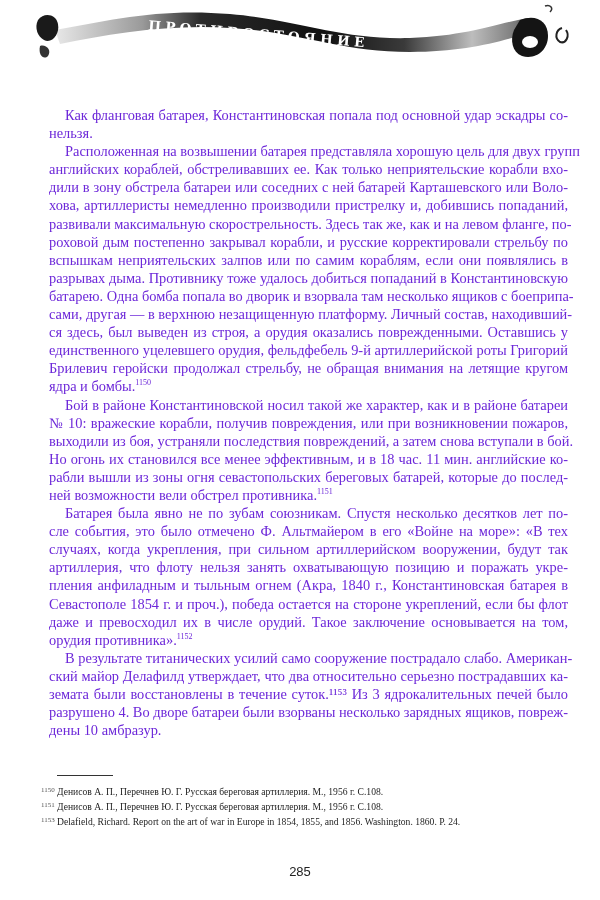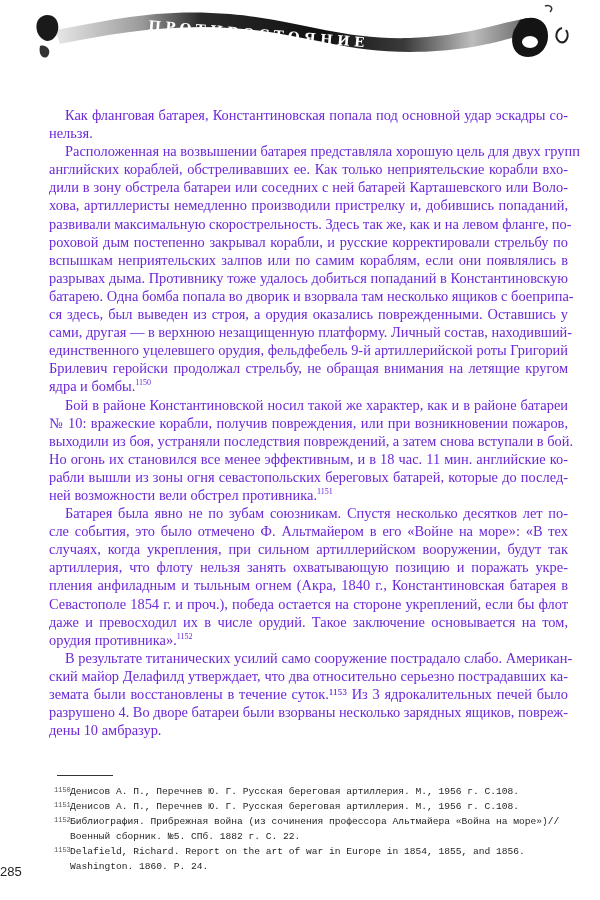--- a/index.html
+++ b/index.html
@@ -21,30 +21,30 @@
   }
   .body-text p { margin: 0; text-indent: 16px; }
   .body-text .ln { display: block; text-align: justify; text-align-last: justify; white-space: nowrap; }
   .body-text .ln.last { text-align-last: left; }
   .body-text .ln.first { padding-left: 16px; }
   sup { font-size: 8px; line-height: 0; vertical-align: 6px; }
 
   .fn-rule { position: absolute; left: 57px; top: 775px; width: 56px; height: 1px; background: #333; }
 
   .footnotes {
-    position: absolute; left: 54px; top: 784px; width: 520px;
-    font-family: Liberation Mono, monospace; font-size: 9.6px; line-height: 15px;
+    position: absolute; left: 41px; top: 784px; width: 520px;
+    font-family: Liberation Serif, serif; font-size: 9.6px; line-height: 15px;
     color: #1e1e1e;
   }
   .fn { display: flex; }
   .fn .num { width: 16px; flex: 0 0 16px; font-size: 7px; color: #555; vertical-align: top; line-height: 12px; }
   .fn .txt { flex: 1; }
 
   .page-number {
-    position: absolute; left: 0; top: 864px; width: 600px; 
+    position: absolute; left: 0; top: 864px; width: 600px; text-align: center;
     font-family: "Liberation Sans", sans-serif; font-size: 13px; color: #222;
   }
 </style>
 </head>
 <body>
 
 <div class="banner">
   <svg width="600" height="62" viewBox="0 0 600 62">
     <defs>
       <linearGradient id="rib" x1="0" y1="0" x2="1" y2="0">
@@ -77,22 +77,22 @@
   <p>
     <span class="ln first">Расположенная на возвышении батарея представляла хорошую цель для двух групп</span>
     <span class="ln">английских кораблей, обстреливавших ее. Как только неприятельские корабли вхо-</span>
     <span class="ln">дили в зону обстрела батареи или соседних с ней батарей Карташевского или Воло-</span>
     <span class="ln">хова, артиллеристы немедленно производили пристрелку и, добившись попаданий,</span>
     <span class="ln">развивали максимальную скорострельность. Здесь так же, как и на левом фланге, по-</span>
     <span class="ln">роховой дым постепенно закрывал корабли, и русские корректировали стрельбу по</span>
     <span class="ln">вспышкам неприятельских залпов или по самим кораблям, если они появлялись в</span>
     <span class="ln">разрывах дыма. Противнику тоже удалось добиться попаданий в Константиновскую</span>
     <span class="ln">батарею. Одна бомба попала во дворик и взорвала там несколько ящиков с боеприпа-</span>
+    <span class="ln">сами, другая — в верхнюю незащищенную платформу. Личный состав, находивший-</span>
     <span class="ln">ся здесь, был выведен из строя, а орудия оказались поврежденными. Оставшись у</span>
-    <span class="ln">сами, другая — в верхнюю незащищенную платформу. Личный состав, находивший-</span>
     <span class="ln">единственного уцелевшего орудия, фельдфебель 9-й артиллерийской роты Григорий</span>
     <span class="ln">Брилевич геройски продолжал стрельбу, не обращая внимания на летящие кругом</span>
     <span class="ln last"><span>ядра и бомбы.</span><sup>1150</sup></span>
   </p>
   <p>
     <span class="ln first">Бой в районе Константиновской носил такой же характер, как и в районе батареи</span>
     <span class="ln">№ 10: вражеские корабли, получив повреждения, или при возникновении пожаров,</span>
     <span class="ln">выходили из боя, устраняли последствия повреждений, а затем снова вступали в бой.</span>
     <span class="ln">Но огонь их становился все менее эффективным, и в 18 час. 11 мин. английские ко-</span>
     <span class="ln">рабли вышли из зоны огня севастопольских береговых батарей, которые до послед-</span>
@@ -122,22 +122,18 @@
 <div class="footnotes">
   <div class="fn">
     <span class="num">1150</span>
     <span class="txt">Денисов А. П., Перечнев Ю. Г. Русская береговая артиллерия. М., 1956 г. С.108.</span>
   </div>
   <div class="fn">
     <span class="num">1151</span>
     <span class="txt">Денисов А. П., Перечнев Ю. Г. Русская береговая артиллерия. М., 1956 г. С.108.</span>
   </div>
   <div class="fn">
-    <span class="num">1152</span>
-    <span class="txt">Библиография. Прибрежная война (из сочинения профессора Альтмайера «Война на море»)//Военный сборник. №5. СПб. 1882 г. С. 22.</span>
-  </div>
-  <div class="fn">
     <span class="num">1153</span>
     <span class="txt">Delafield, Richard. Report on the art of war in Europe in 1854, 1855, and 1856. Washington. 1860. P. 24.</span>
   </div>
 </div>
 
 <div class="page-number">285</div>
 
 </body></html>

